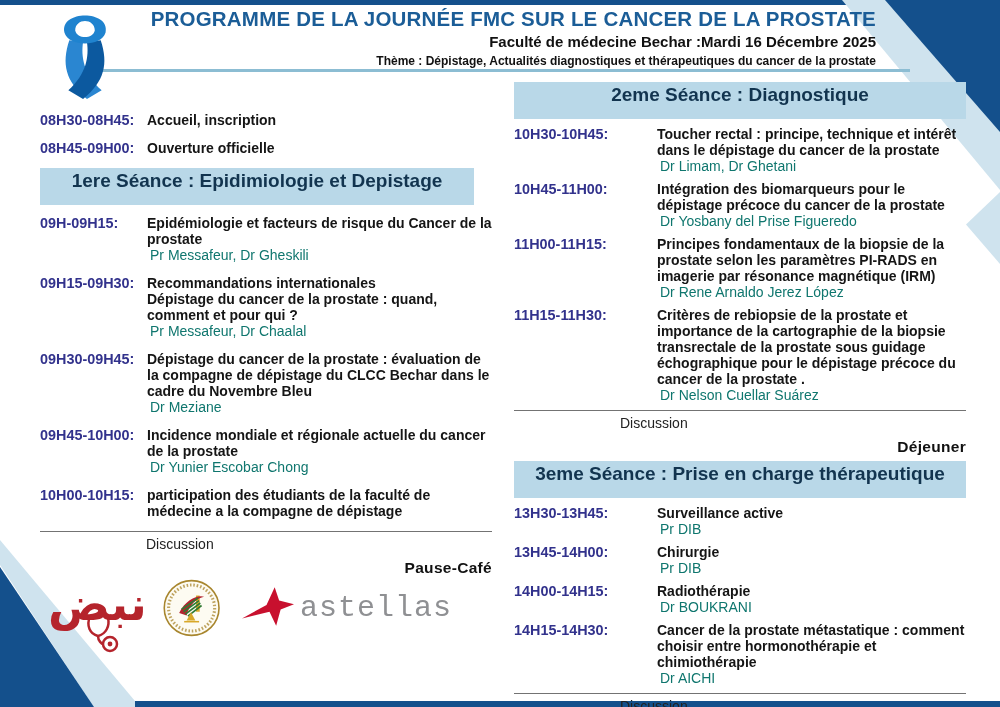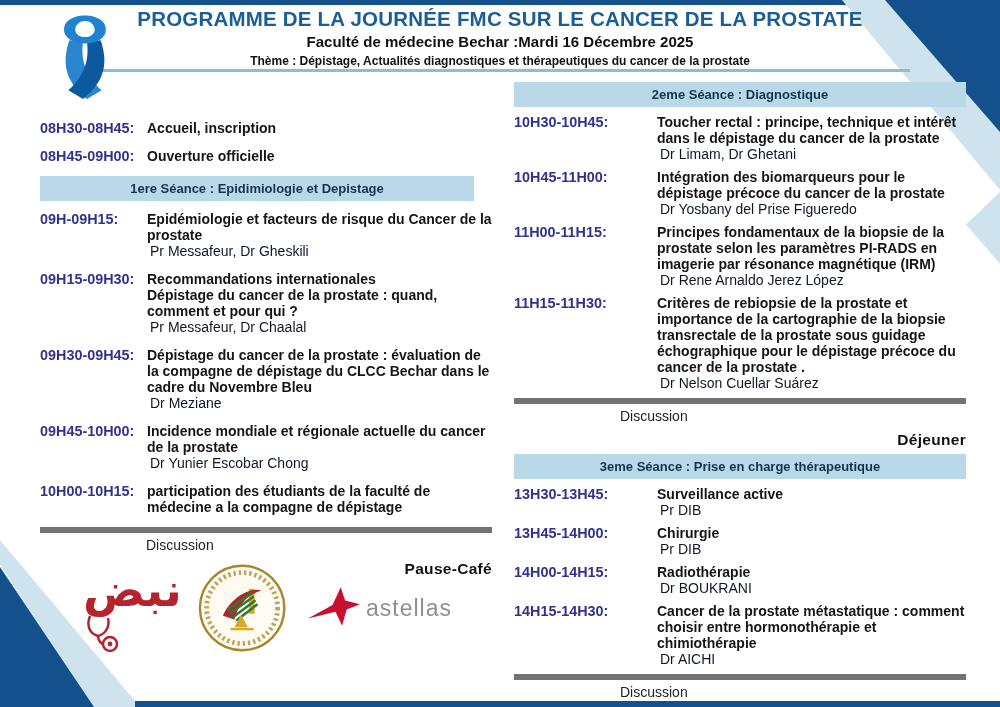--- a/index.html
+++ b/index.html
@@ -17,52 +17,52 @@
   .bl-pale{position:absolute;left:0;bottom:0;width:140px;height:167px;background:var(--pale-blue);
            clip-path:polygon(0 0,100% 100%,67% 100%,0 15%);}
   .bl-navy{position:absolute;left:0;bottom:0;width:94px;height:140px;background:var(--navy);
            clip-path:polygon(0 0,100% 100%,0 100%);}
   .bottom-bar{position:absolute;left:135px;right:0;bottom:0;height:6px;background:var(--navy);}
   .header-rule{position:absolute;left:76px;top:69px;width:834px;height:3px;background:var(--rule-teal);}
 
   .ribbon{position:absolute;left:50px;top:3px;width:70px;height:98px;}
 
   
-  .header{position:absolute;left:110px;right:110px;top:8px;text-align:center;}
+  .header{position:absolute;left:110px;right:124px;top:8px;text-align:right;}
   .title{font-size:20.5px;font-weight:bold;letter-spacing:.2px;color:var(--title-blue);line-height:22px;}
   .subtitle{font-size:15px;font-weight:bold;color:#111;margin-top:4px;line-height:16px;}
   .theme{font-size:12px;font-weight:bold;color:#111;margin-top:3px;line-height:16px;}
 
   
   .col{position:absolute;width:452px;font-size:14px;line-height:16px;}
-  .col-left{left:40px;top:120px;}
+  .col-left{left:40px;top:112px;}
   .col-right{left:514px;top:80px;}
 
   .entry{display:flex;margin-bottom:12px;}
   .col-right .entry{margin-bottom:7px;gap:36px;}
   .t-time{flex:0 0 107px;font-weight:bold;color:var(--time-indigo);font-size:14.4px;}
   .t-body{flex:1;}
   .t-title{font-weight:bold;color:#151515;}
-  .t-speaker{color:#0f172a;padding-left:3px;}
-
-  .section-bar{height:25px;line-height:25px;background:var(--section-bg);text-align:center;
-               font-weight:bold;font-size:13px;color:#12344f;margin:3px 0 10px 0;}
+  .t-speaker{color:#0f766e;padding-left:3px;}
+
+  .section-bar{height:37px;line-height:25px;background:var(--section-bg);text-align:center;
+               font-weight:bold;font-size:19px;color:#12344f;margin:3px 0 10px 0;}
   .col-left .section-bar{width:calc(100% - 18px);text-align:center;}
   .col-right .section-bar{margin:2px 0 7px 0;}
 
-  .discussion{border-top:6px solid #737373;padding:4px 0 2px 106px;margin-bottom:3px;color:#222;}
+  .discussion{border-top:1px solid #737373;padding:4px 0 2px 106px;margin-bottom:3px;color:#222;}
   .break-row{text-align:right;font-weight:bold;font-size:15.5px;padding:3px 0 4px;color:#111;letter-spacing:.3px;}
 
   
   .logos{position:absolute;left:82px;top:556px;width:370px;height:104px;display:flex;align-items:center;gap:16px;}
   .logo-nabd{position:relative;width:104px;height:92px;}
-  .nabd-word{position:absolute;right:0;top:2px;font-family:"DejaVu Sans",sans-serif;font-weight:bold;
+  .nabd-word{position:absolute;right:0;top:16px;font-family:"DejaVu Sans",sans-serif;font-weight:bold;
              font-size:46px;color:var(--logo-red);line-height:52px;}
   .logo-astellas{display:flex;align-items:center;gap:6px;margin-left:6px;}
-  .astellas-text{font-family:Liberation Sans, sans-serif;font-size:23px;color:var(--astellas-gray);letter-spacing:1px;}
+  .astellas-text{font-family:Liberation Mono, monospace;font-size:30px;color:var(--astellas-gray);letter-spacing:1px;}
 </style>
 </head>
 <body>
 
 <div class="page">
 
   <div class="top-bar"></div>
   <div class="tr-pale"></div>
   <div class="tr-navy"></div>
   <div class="tr-chip"></div>

